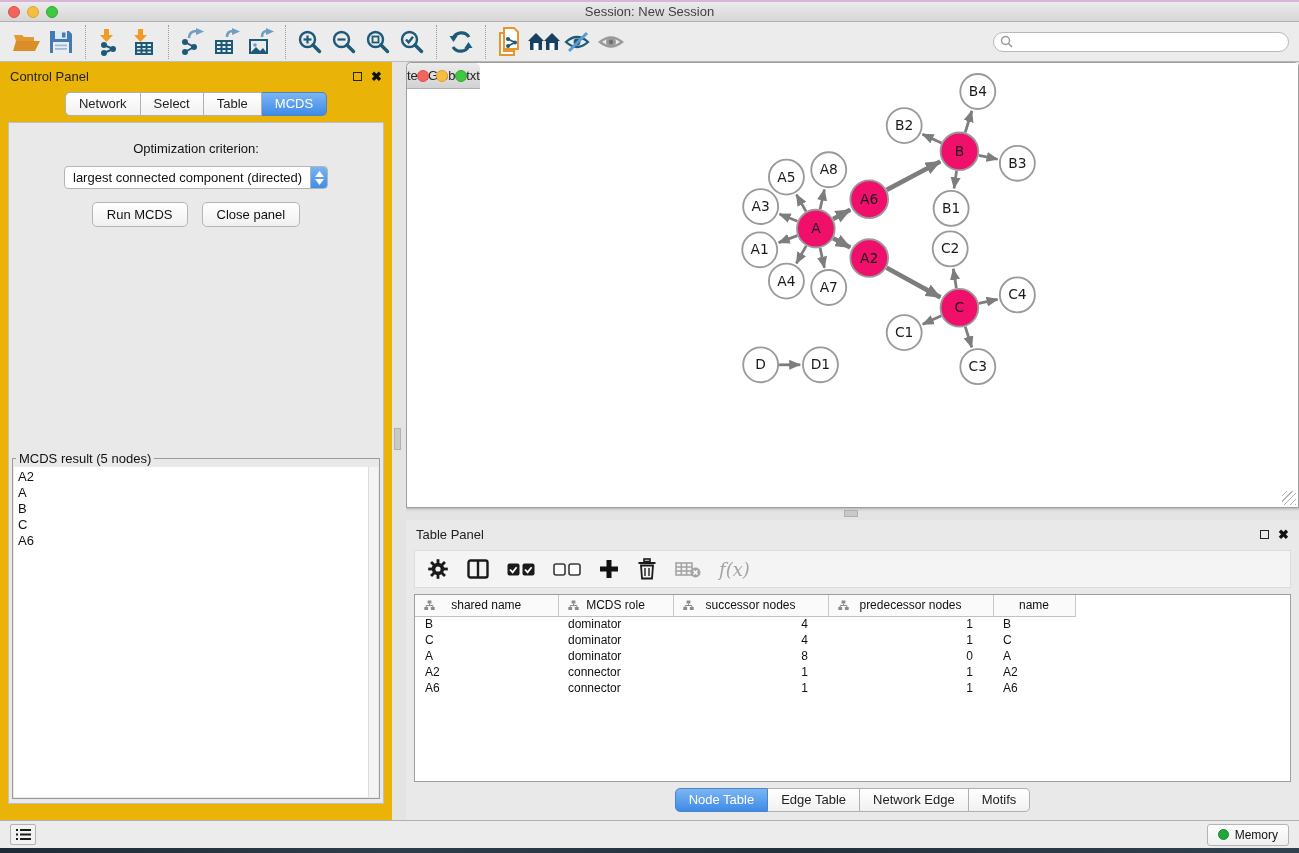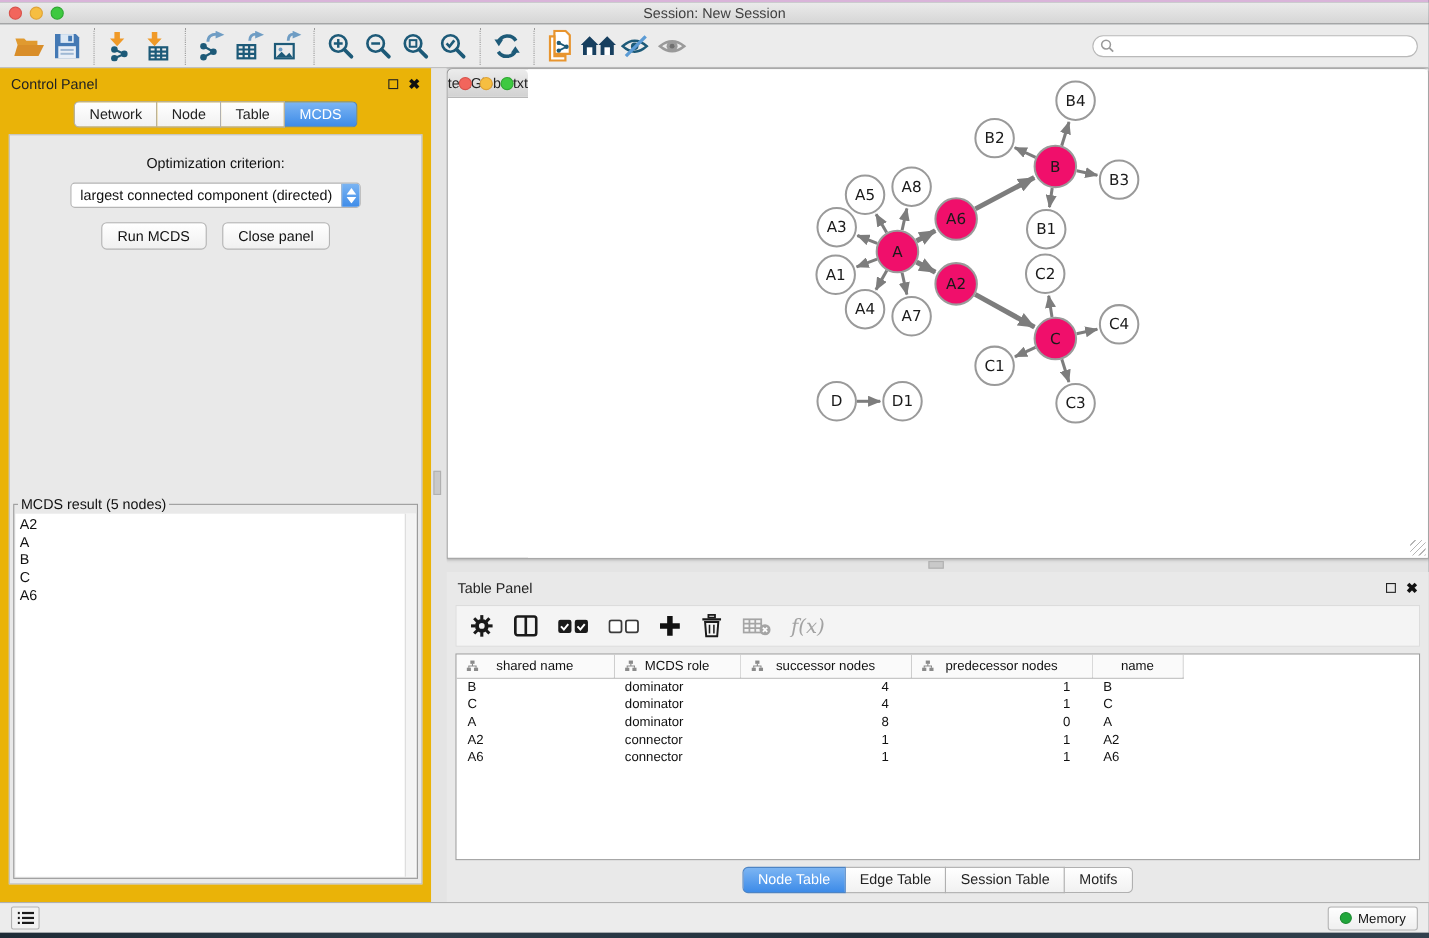--- a/index.html
+++ b/index.html
@@ -322,21 +322,21 @@
       <div class="panel-header">
         <span class="ph-title">Control Panel</span>
         <span class="winbtns">
           <span class="sq-icon"></span>
           <span class="x-icon">✖</span>
         </span>
       </div>
 
       <div class="tabs-row">
         <span class="seg">Network</span>
-        <span class="seg">Node</span>
+        <span class="seg">Select</span>
         <span class="seg">Table</span>
         <span class="seg selected">MCDS</span>
       </div>
 
       <div class="cp-content">
         <div class="opt-label">Optimization criterion:</div>
 
         <div class="select-box">
           <span class="sel-text">largest connected component (directed)</span>
           <span class="stepper">
@@ -681,21 +681,21 @@
                   <td class="num">1</td>
                   <td>A6</td>
                 </tr>
               </tbody>
           </table>
         </div>
 
         <div class="tp-tabs">
           <span class="seg selected">Node Table</span>
           <span class="seg">Edge Table</span>
-          <span class="seg">Session Table</span>
+          <span class="seg">Network Edge</span>
           <span class="seg">Motifs</span>
         </div>
       </div>
     </div>
   </div>
 
   <div class="statusbar">
     <span class="status-left-btn">
       <svg width="15" height="13" viewBox="0 0 15 13">
         <g fill="#1a1a1a">

